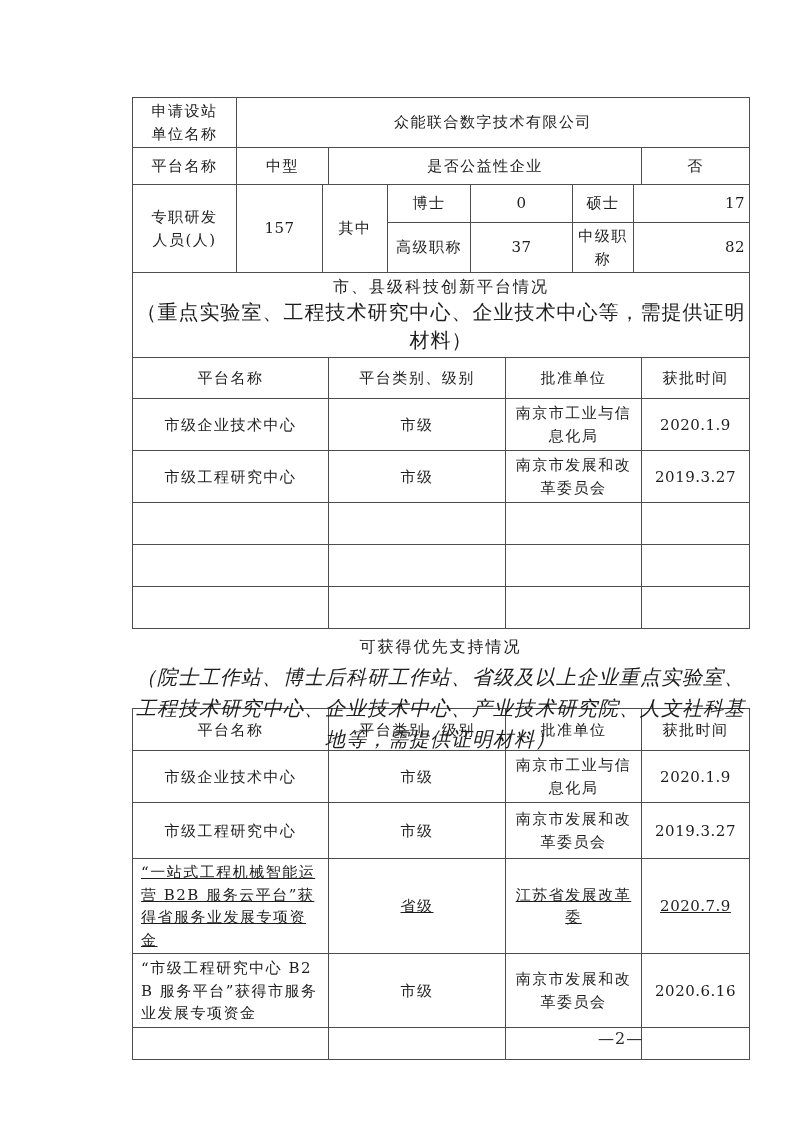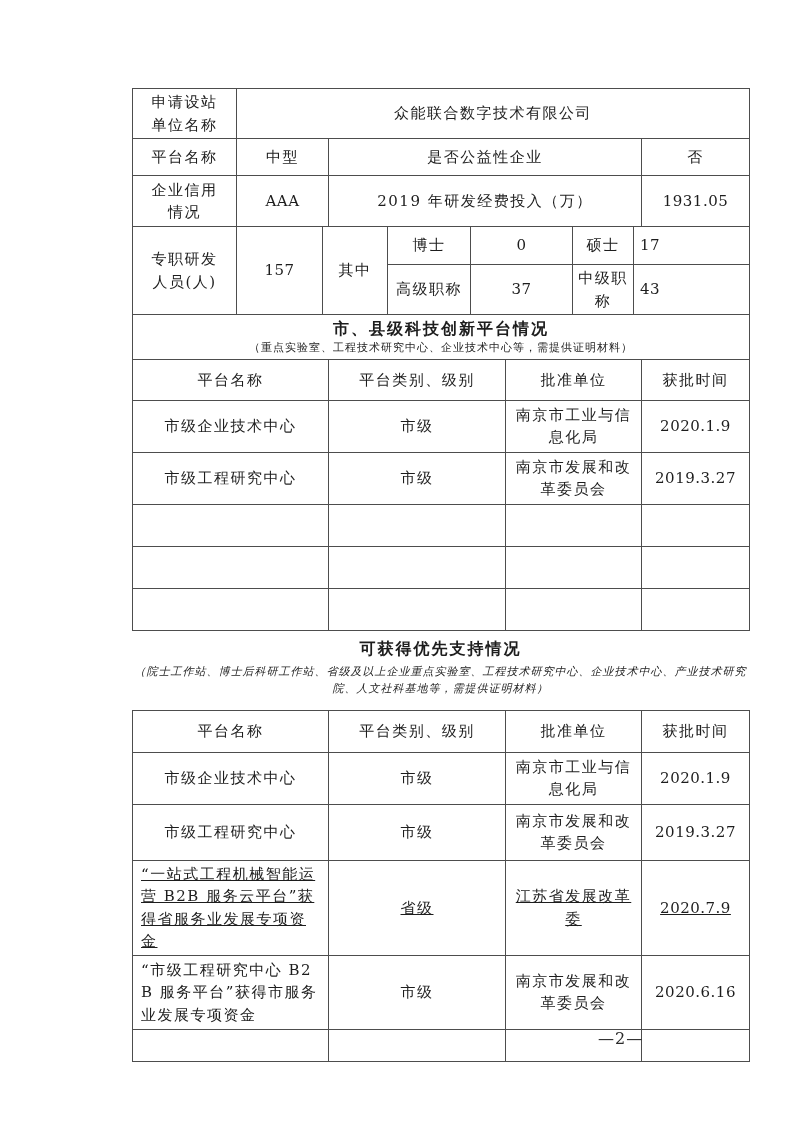--- a/index.html
+++ b/index.html
@@ -3,42 +3,42 @@
 <meta charset="utf-8">
 <style>
   * { margin:0; padding:0; box-sizing:border-box; }
   html,body { background:#e9e9e9; }
   .page {
     width:800px; height:1131px; background:#ffffff; position:relative;
     font-family:"DejaVu Serif","Liberation Serif",serif;
     color:#1d1d1d; overflow:hidden;
     box-shadow:0 0 6px rgba(0,0,0,.25);
   }
-  .doc { position:absolute; left:95px; top:88px; width:617px;padding-left:37px; }
+  .doc { position:absolute; left:95px; top:97px; width:617px;padding-left:37px; }
 
   table { border-collapse:collapse; table-layout:fixed; width:617px; }
   table + table { margin-top:-1px; }
   td {
     border:1px solid #4d4d4d; text-align:center; vertical-align:middle;
     font-size:15px; letter-spacing:1.5px; line-height:1.5;
     padding:2px 4px; overflow:hidden; word-break:break-all;
   }
   .num { letter-spacing:.5px; }
   .c1pad { padding:2px 14px; }
   .leftcell { text-align:left; padding-left:8px; padding-right:8px; }
-  .vleft { text-align:left; padding-left:6px; }
+  .vleft { text-align:right; padding-left:6px; }
 
   
   .h50 td{height:50px;} .h37 td{height:37px;} .h51 td{height:51px;}
   .h38 td{height:38px;} .h41 td{height:41px;} .h44 td{height:44px;}
   .h42 td{height:42px;} .h52 td{height:52px;} .h56 td{height:56px;}
   .h63 td{height:63px;text-decoration:underline;} .h74 td{height:74px;} .h32 td{height:32px;}
 
-  .band-title { font-weight:bold; font-size:16px; letter-spacing:2px; line-height:1.4; }
-  .band-sub { font-size:11px; letter-spacing:1px; line-height:1.4; }
+  .band-title { font-weight:normal; font-size:16px; letter-spacing:2px; line-height:1.4; }
+  .band-sub { font-size:20px; letter-spacing:1px; line-height:1.4; }
   .band-cell { padding:3px 2px; }
 
   .float-band { width:617px; height:79px; text-align:center; padding-top:7px; }
   .float-band .band-title { margin-bottom:3px; }
   .float-band .band-sub { line-height:1.55;font-style:italic; }
 
   .page-number {
     position:absolute; left:598px; top:1029px;
     font-size:16px; letter-spacing:1px; color:#2a2a2a;
   }
@@ -59,26 +59,20 @@
       <tbody>
           <tr class="h50">
         <td class="c1pad">申请设站单位名称</td>
         <td colspan="3">众能联合数字技术有限公司</td>
       </tr>
       <tr class="h37">
         <td>平台名称</td>
         <td>中型</td>
         <td>是否公益性企业</td>
         <td>否</td>
-      </tr>
-      <tr class="h51">
-        <td class="c1pad">企业信用情况</td>
-        <td class="num">AAA</td>
-        <td>2019 年研发经费投入（万）</td>
-        <td class="num">1931.05</td>
       </tr>
     </tbody>
       </table>
 
     <table>
       <colgroup>
           <col style="width:104px">
           <col style="width:86px">
           <col style="width:65px">
           <col style="width:83px">
@@ -93,21 +87,21 @@
         <td rowspan="2">其中</td>
         <td>博士</td>
         <td class="num">0</td>
         <td>硕士</td>
         <td class="num vleft">17</td>
       </tr>
       <tr class="h41">
         <td>高级职称</td>
         <td class="num">37</td>
         <td style="padding:2px 2px">中级职称</td>
-        <td class="num vleft">43</td>
+        <td class="num vleft">82</td>
       </tr>
     </tbody>
       </table>
 
     <table>
       <colgroup>
           <col style="width:196px">
           <col style="width:177px">
           <col style="width:136px">
           <col style="width:108px">

